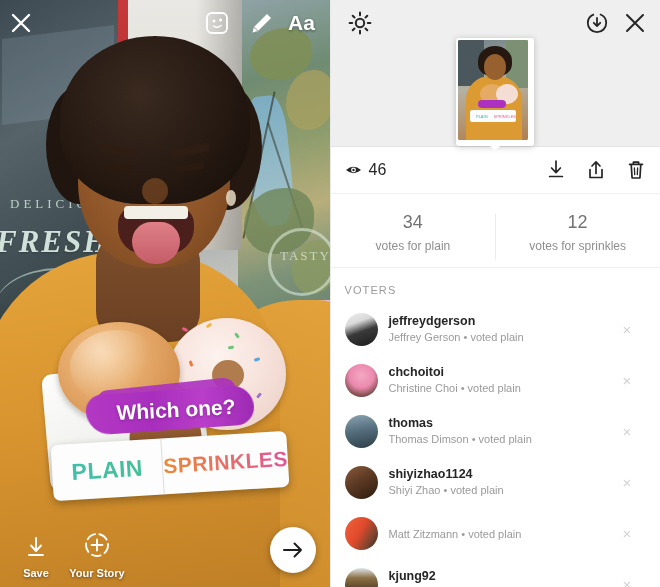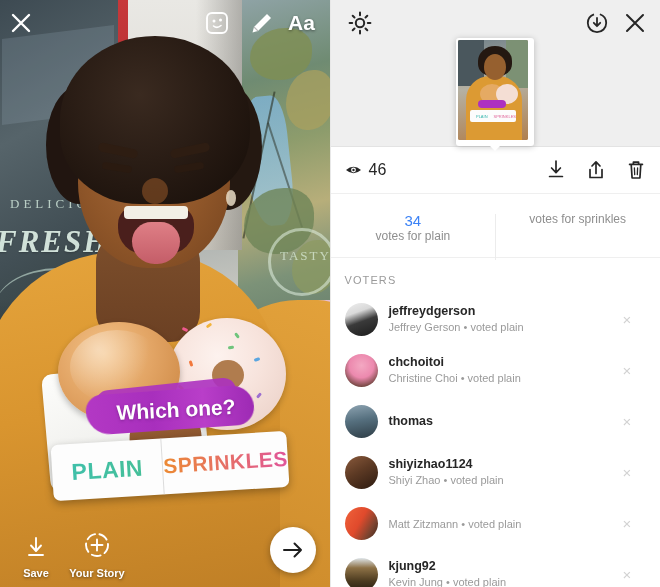--- a/index.html
+++ b/index.html
@@ -143,21 +143,21 @@
   #tmP1{color:#35b6ad;} #tmP2{color:#e0669a;}
 
   #viewsRow{height:46px;display:flex;align-items:center;padding:0 14px;border-bottom:1px solid #efefef;}
   #viewsLeft{display:flex;align-items:center;gap:7px;flex:1;}
   #viewsCount{font-size:16px;color:#262626;font-weight:normal;}
   #viewsActions{display:flex;align-items:center;gap:20px;}
   .vact{width:20px;height:22px;cursor:pointer;}
 
   #votesRow{display:flex;padding:18px 0 14px;position:relative;}
   .votecol{flex:1;text-align:center;}
-  .votenum{font-size:15px;color:#3b82f6;margin-bottom:0;}
+  .votenum{font-size:18px;color:#737373;margin-bottom:6px;}
   .votelbl{font-size:12px;color:#8e8e8e;}
   #voteDiv{position:absolute;left:50%;top:20px;width:1px;height:46px;background:#ececec;}
 
   #votersHdr{padding:16px 14px 8px;font-size:11px;color:#9a9a9a;letter-spacing:1.1px;border-top:1px solid #efefef;margin:0 0 0 0;}
   #votersList{}
   .voter{display:flex;align-items:center;padding:5px 24px 5px 14px;height:41px;}
   .av{width:33px;height:33px;border-radius:50%;flex:0 0 33px;margin-right:11px;overflow:hidden;position:relative;}
   .vinfo{flex:1;min-width:0;}
   .vuser{font-size:12.5px;font-weight:bold;color:#262626;line-height:15px;}
   .vmeta{font-size:11px;color:#9a9a9a;line-height:16px;white-space:nowrap;overflow:hidden;text-overflow:ellipsis;}
@@ -369,20 +369,21 @@
       </div>
     </div>
 
     <div id="votesRow">
       <div id="voteDiv"></div>
       <div class="votecol">
         <div class="votenum">34</div>
         <div class="votelbl">votes for plain</div>
       </div>
       <div class="votecol">
+        <div class="votenum">12</div>
         <div class="votelbl">votes for sprinkles</div>
       </div>
     </div>
 
     <div id="votersHdr">VOTERS</div>
     <div id="votersList">
         <div class="voter">
           <div class="av a0"></div>
           <div class="vinfo">
             <div class="vuser">jeffreydgerson</div>
@@ -395,20 +396,21 @@
           <div class="vinfo">
             <div class="vuser">chchoitoi</div>
             <div class="vmeta">Christine Choi • voted plain</div>
           </div>
           <div class="vx">×</div>
         </div>
         <div class="voter">
           <div class="av a2"></div>
           <div class="vinfo">
             <div class="vuser">thomas</div>
+            <div class="vmeta">Thomas Dimson • voted plain</div>
           </div>
           <div class="vx">×</div>
         </div>
         <div class="voter">
           <div class="av a3"></div>
           <div class="vinfo">
             <div class="vuser">shiyizhao1124</div>
             <div class="vmeta">Shiyi Zhao • voted plain</div>
           </div>
           <div class="vx">×</div>

